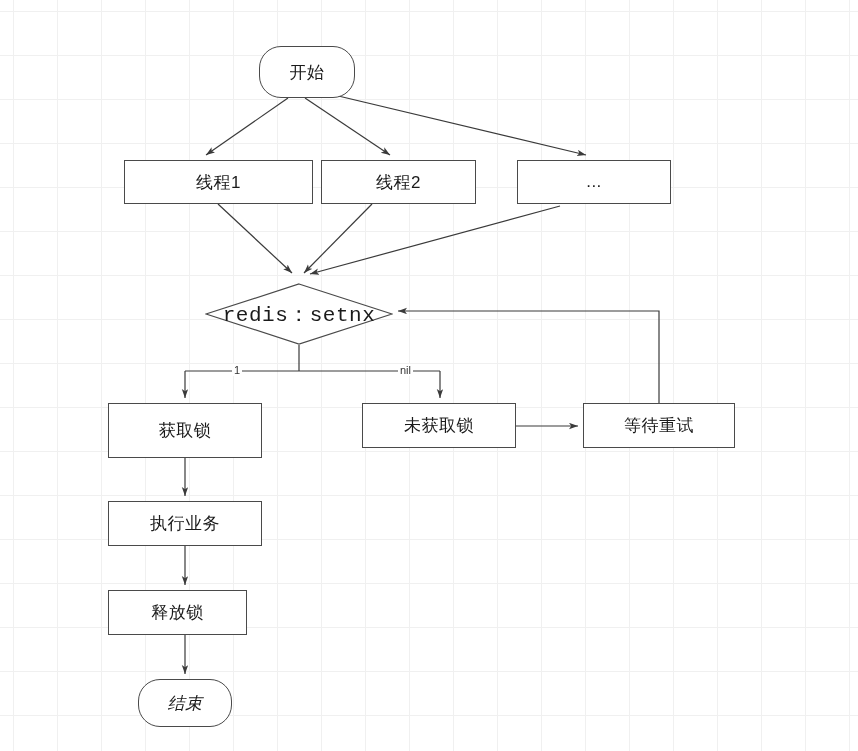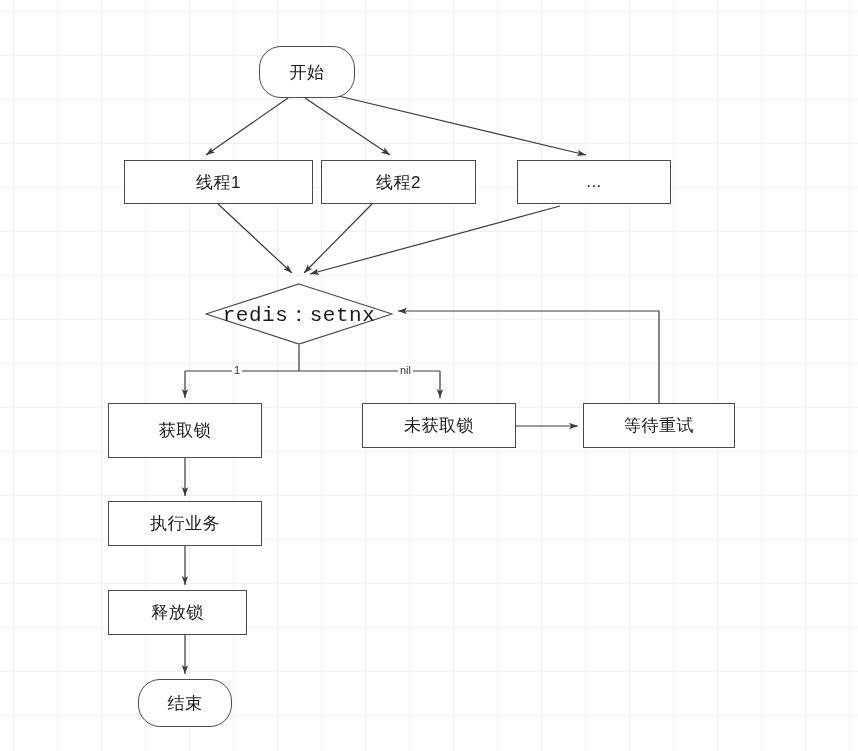--- a/index.html
+++ b/index.html
@@ -148,20 +148,20 @@
   </div>
 
   <div class="node" style="left:108px; top:501px; width:154px; height:45px;justify-content:center;">
     <span>执行业务</span>
   </div>
 
   <div class="node" style="left:108px; top:590px; width:139px; height:45px;">
     <span>释放锁</span>
   </div>
 
-  <div class="node rounded" style="left:138px; top:679px; width:94px; height:48px;">
+  <div class="node rounded" style="left:138px; top:679px; width:94px; height:48px;font-style:italic;">
     <span>结束</span>
   </div>
 
   <div class="edge-label" style="left:232px; top:364px;">1</div>
   <div class="edge-label" style="left:355px; top:364px;margin-left:43px;">nil</div>
 
 </div>
 
 </body></html>

